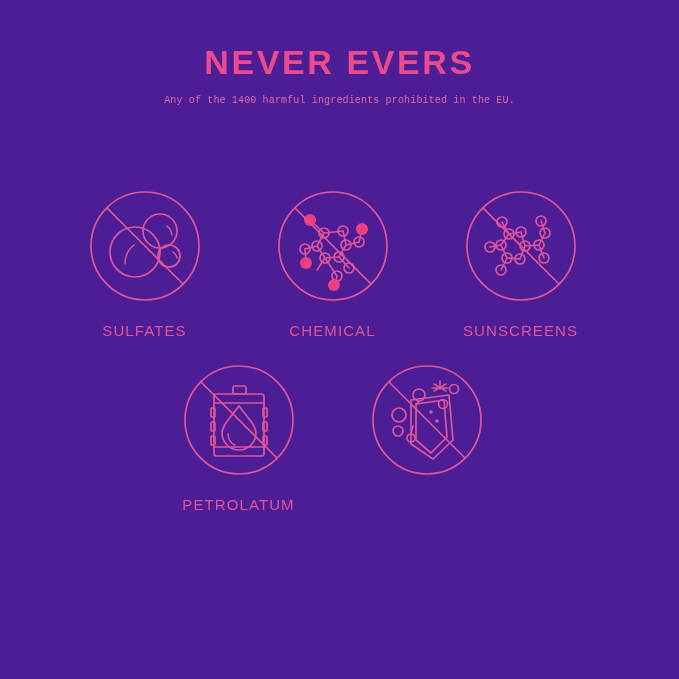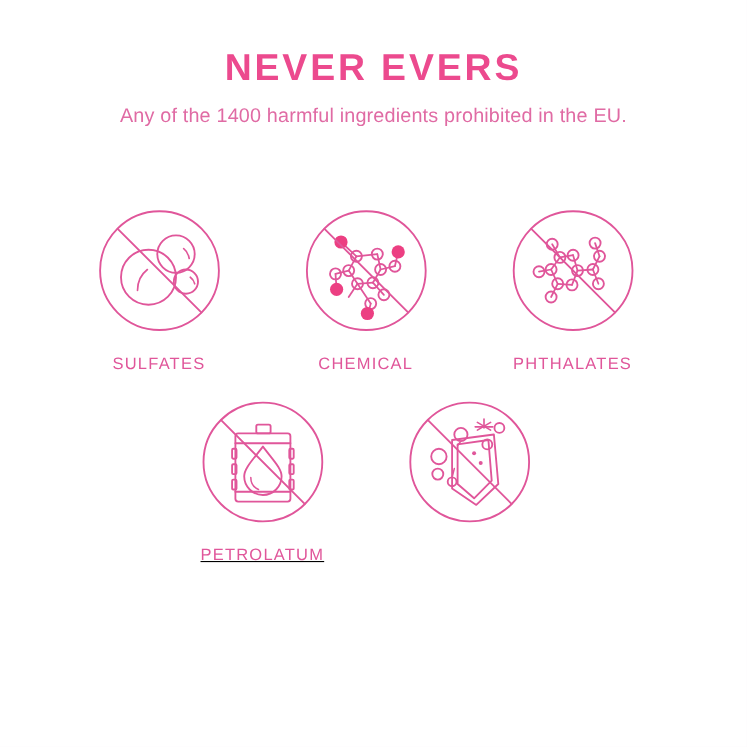--- a/index.html
+++ b/index.html
@@ -10,21 +10,21 @@
     width: 679px;
     height: 679px;
     background: #f5e3f0;
     font-family: "Liberation Sans", sans-serif;
     overflow: hidden;
   }
   .page {
     position: relative;
     width: 679px;
     height: 679px;
-    background: #ffffff;
+    background: #4c1d95;
     box-sizing: border-box;
   }
 
   
   .header {
     position: absolute;
     top: 44px;
     left: 0;
     width: 679px;
     text-align: center;
@@ -33,42 +33,43 @@
     font-size: 34px;
     font-weight: bold;
     letter-spacing: 2.6px;
     color: #ec4a8e;
     line-height: 1.1;
     margin: 0;
     white-space: nowrap;
   }
   .subtitle {
     margin: 14px 0 0 0;
-    font-size: 18px;
+    font-size: 10px;
     font-weight: normal;
     letter-spacing: 0.15px;
     color: #e06ba4;
     line-height: 1.2;
     white-space: nowrap;
+    font-family: Liberation Mono, monospace;
   }
 
   
   .grid {
     position: absolute;
     top: 190px;
     left: 0;
     width: 665px;
   }
   .row {
     display: flex;
     justify-content: center;
     align-items: flex-start;
   }
   .row-1 { gap: 76px; }
-  .row-2 { gap: 76px; margin-top: 22px; text-decoration: underline; }
+  .row-2 { gap: 76px; margin-top: 22px; }
 
   .cell {
     width: 112px;
     display: flex;
     flex-direction: column;
     align-items: center;
   }
   .icon-wrap {
     width: 112px;
     height: 112px;
@@ -199,21 +200,21 @@
               <circle cx="74" cy="55" r="5"></circle>
               <circle cx="80" cy="43" r="5"></circle>
               <circle cx="76" cy="31" r="5"></circle>
               <circle cx="79" cy="68" r="5"></circle>
               <circle cx="36" cy="80" r="5"></circle>
               <circle cx="25" cy="57" r="5"></circle>
               <line x1="18" y1="18" x2="94" y2="94"></line>
             </g>
           </svg>
         </span>
-        <span class="cell-label">PHTHALATES</span>
+        <span class="cell-label">SUNSCREENS</span>
       </div>
 
     </div>
 
     <div class="row row-2">
 
       <div class="cell">
         <span class="icon-wrap">
           <svg viewBox="0 0 112 112" xmlns="http://www.w3.org/2000/svg">
             <g fill="none" stroke="#e0569a" stroke-width="1.7" stroke-linecap="round" stroke-linejoin="round">

